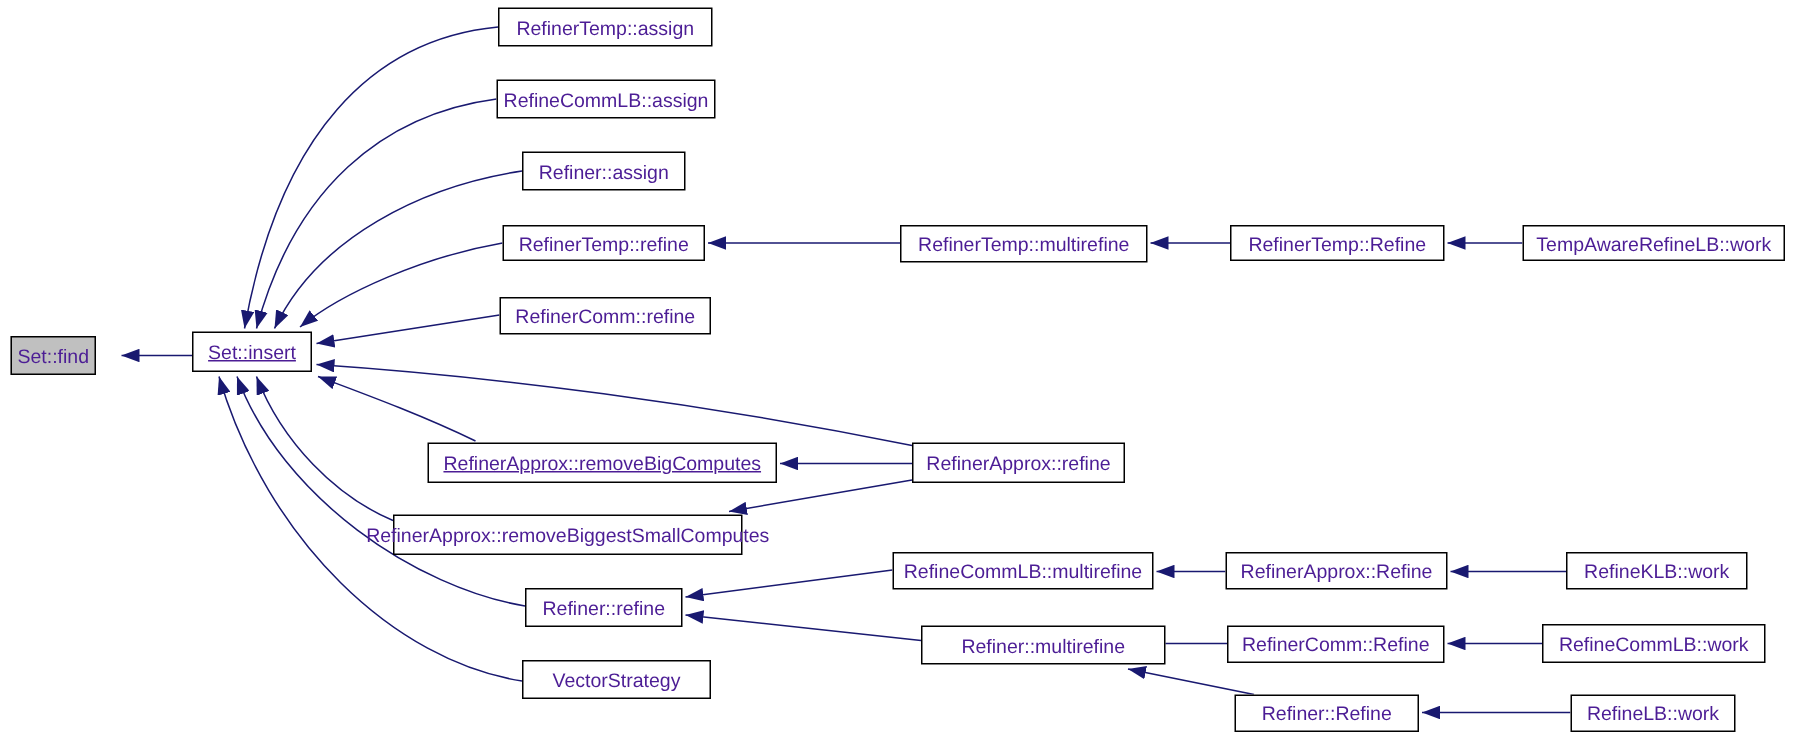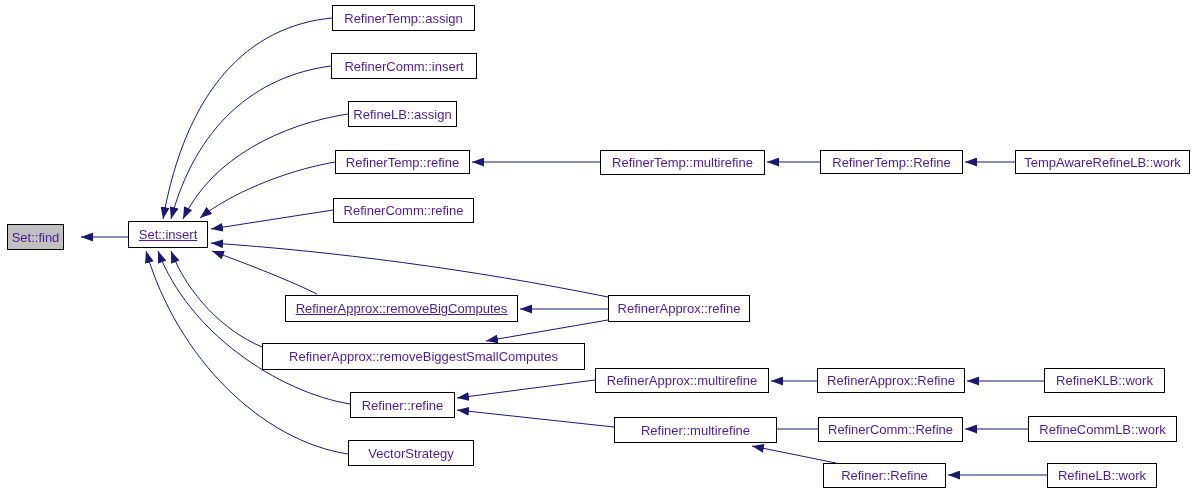--- a/index.html
+++ b/index.html
@@ -72,31 +72,31 @@
       <path d="M1044,381 L967,381" class="edge-path" marker-end="url(#arrow)"></path>
       <path d="M818,429 L751,429" class="edge-path" marker-end="url(#arrow)"></path>
       <path d="M1028,429 L965,429" class="edge-path" marker-end="url(#arrow)"></path>
       <path d="M836,463 L752,446" class="edge-path" marker-end="url(#arrow)"></path>
       <path d="M1047,475 L948,475" class="edge-path" marker-end="url(#arrow)"></path>
     </svg>
 
   <div class="node current" style="left: 7px; top: 224px; width: 57px; height: 26px;">Set::find</div>
   <div class="node" style="left: 128px; top: 221px; width: 80px; height: 27px; text-decoration: underline;">Set::insert</div>
   <div class="node" style="left: 332px; top: 5px; width: 143px; height: 26px;">RefinerTemp::assign</div>
-  <div class="node" style="left: 331px; top: 53px; width: 146px; height: 26px;">RefinerComm::insert</div>
-  <div class="node" style="left: 348px; top: 101px; width: 109px; height: 26px;">RefineLB::assign</div>
+  <div class="node" style="left: 331px; top: 53px; width: 146px; height: 26px;">RefineCommLB::assign</div>
+  <div class="node" style="left: 348px; top: 101px; width: 109px; height: 26px;">Refiner::assign</div>
   <div class="node" style="left: 335px; top: 150px; width: 135px; height: 24px;">RefinerTemp::refine</div>
   <div class="node" style="left: 333px; top: 198px; width: 141px; height: 25px;">RefinerComm::refine</div>
   <div class="node" style="left: 285px; top: 295px; width: 233px; height: 27px; text-decoration: underline;">RefinerApprox::removeBigComputes</div>
-  <div class="node" style="left: 262px; top: 343px; width: 323px; height: 27px;">RefinerApprox::removeBiggestSmallComputes</div>
+  <div class="node" style="left: 262px; top: 343px; width: 233px; height: 27px;">RefinerApprox::removeBiggestSmallComputes</div>
   <div class="node" style="left: 350px; top: 392px; width: 105px; height: 26px;">Refiner::refine</div>
   <div class="node" style="left: 348px; top: 440px; width: 126px; height: 26px;">VectorStrategy</div>
   <div class="node" style="left: 600px; top: 150px; width: 165px; height: 25px;">RefinerTemp::multirefine</div>
   <div class="node" style="left: 608px; top: 295px; width: 142px; height: 27px;">RefinerApprox::refine</div>
-  <div class="node" style="left: 595px; top: 368px; width: 174px; height: 25px;">RefinerApprox::multirefine</div>
+  <div class="node" style="left: 595px; top: 368px; width: 174px; height: 25px;">RefineCommLB::multirefine</div>
   <div class="node" style="left: 614px; top: 417px; width: 163px; height: 26px;">Refiner::multirefine</div>
   <div class="node" style="left: 820px; top: 150px; width: 143px; height: 24px;">RefinerTemp::Refine</div>
   <div class="node" style="left: 817px; top: 368px; width: 148px; height: 25px;">RefinerApprox::Refine</div>
   <div class="node" style="left: 818px; top: 417px; width: 145px; height: 25px;">RefinerComm::Refine</div>
   <div class="node" style="left: 823px; top: 463px; width: 123px; height: 25px;">Refiner::Refine</div>
   <div class="node" style="left: 1015px; top: 150px; width: 175px; height: 24px;">TempAwareRefineLB::work</div>
   <div class="node" style="left: 1044px; top: 368px; width: 121px; height: 25px;">RefineKLB::work</div>
   <div class="node" style="left: 1028px; top: 416px; width: 149px; height: 26px;">RefineCommLB::work</div>
   <div class="node" style="left: 1047px; top: 463px; width: 110px; height: 25px;">RefineLB::work</div>
 </div>

